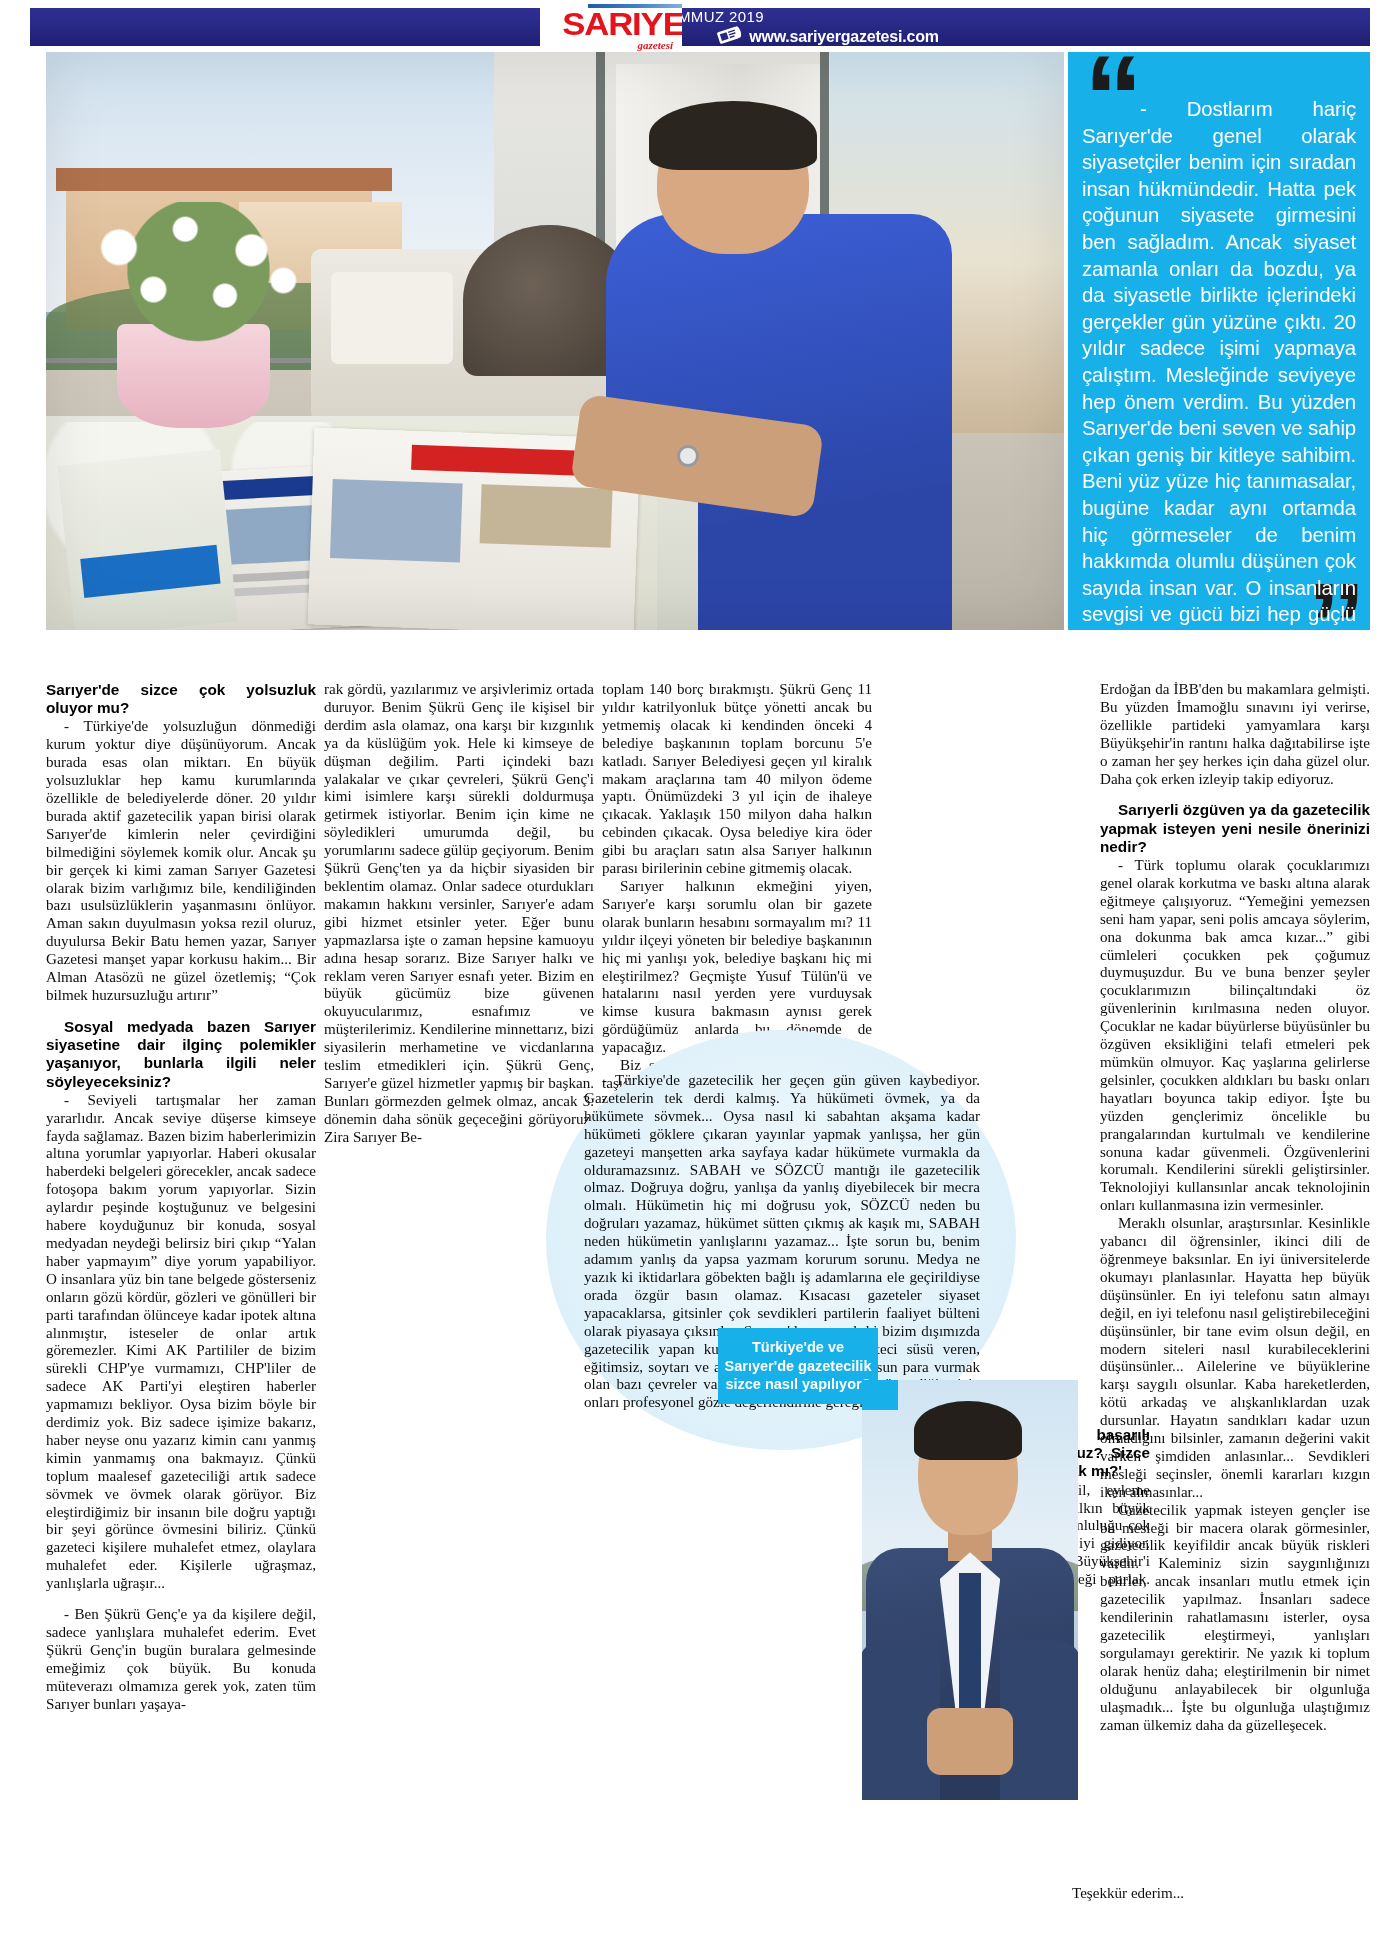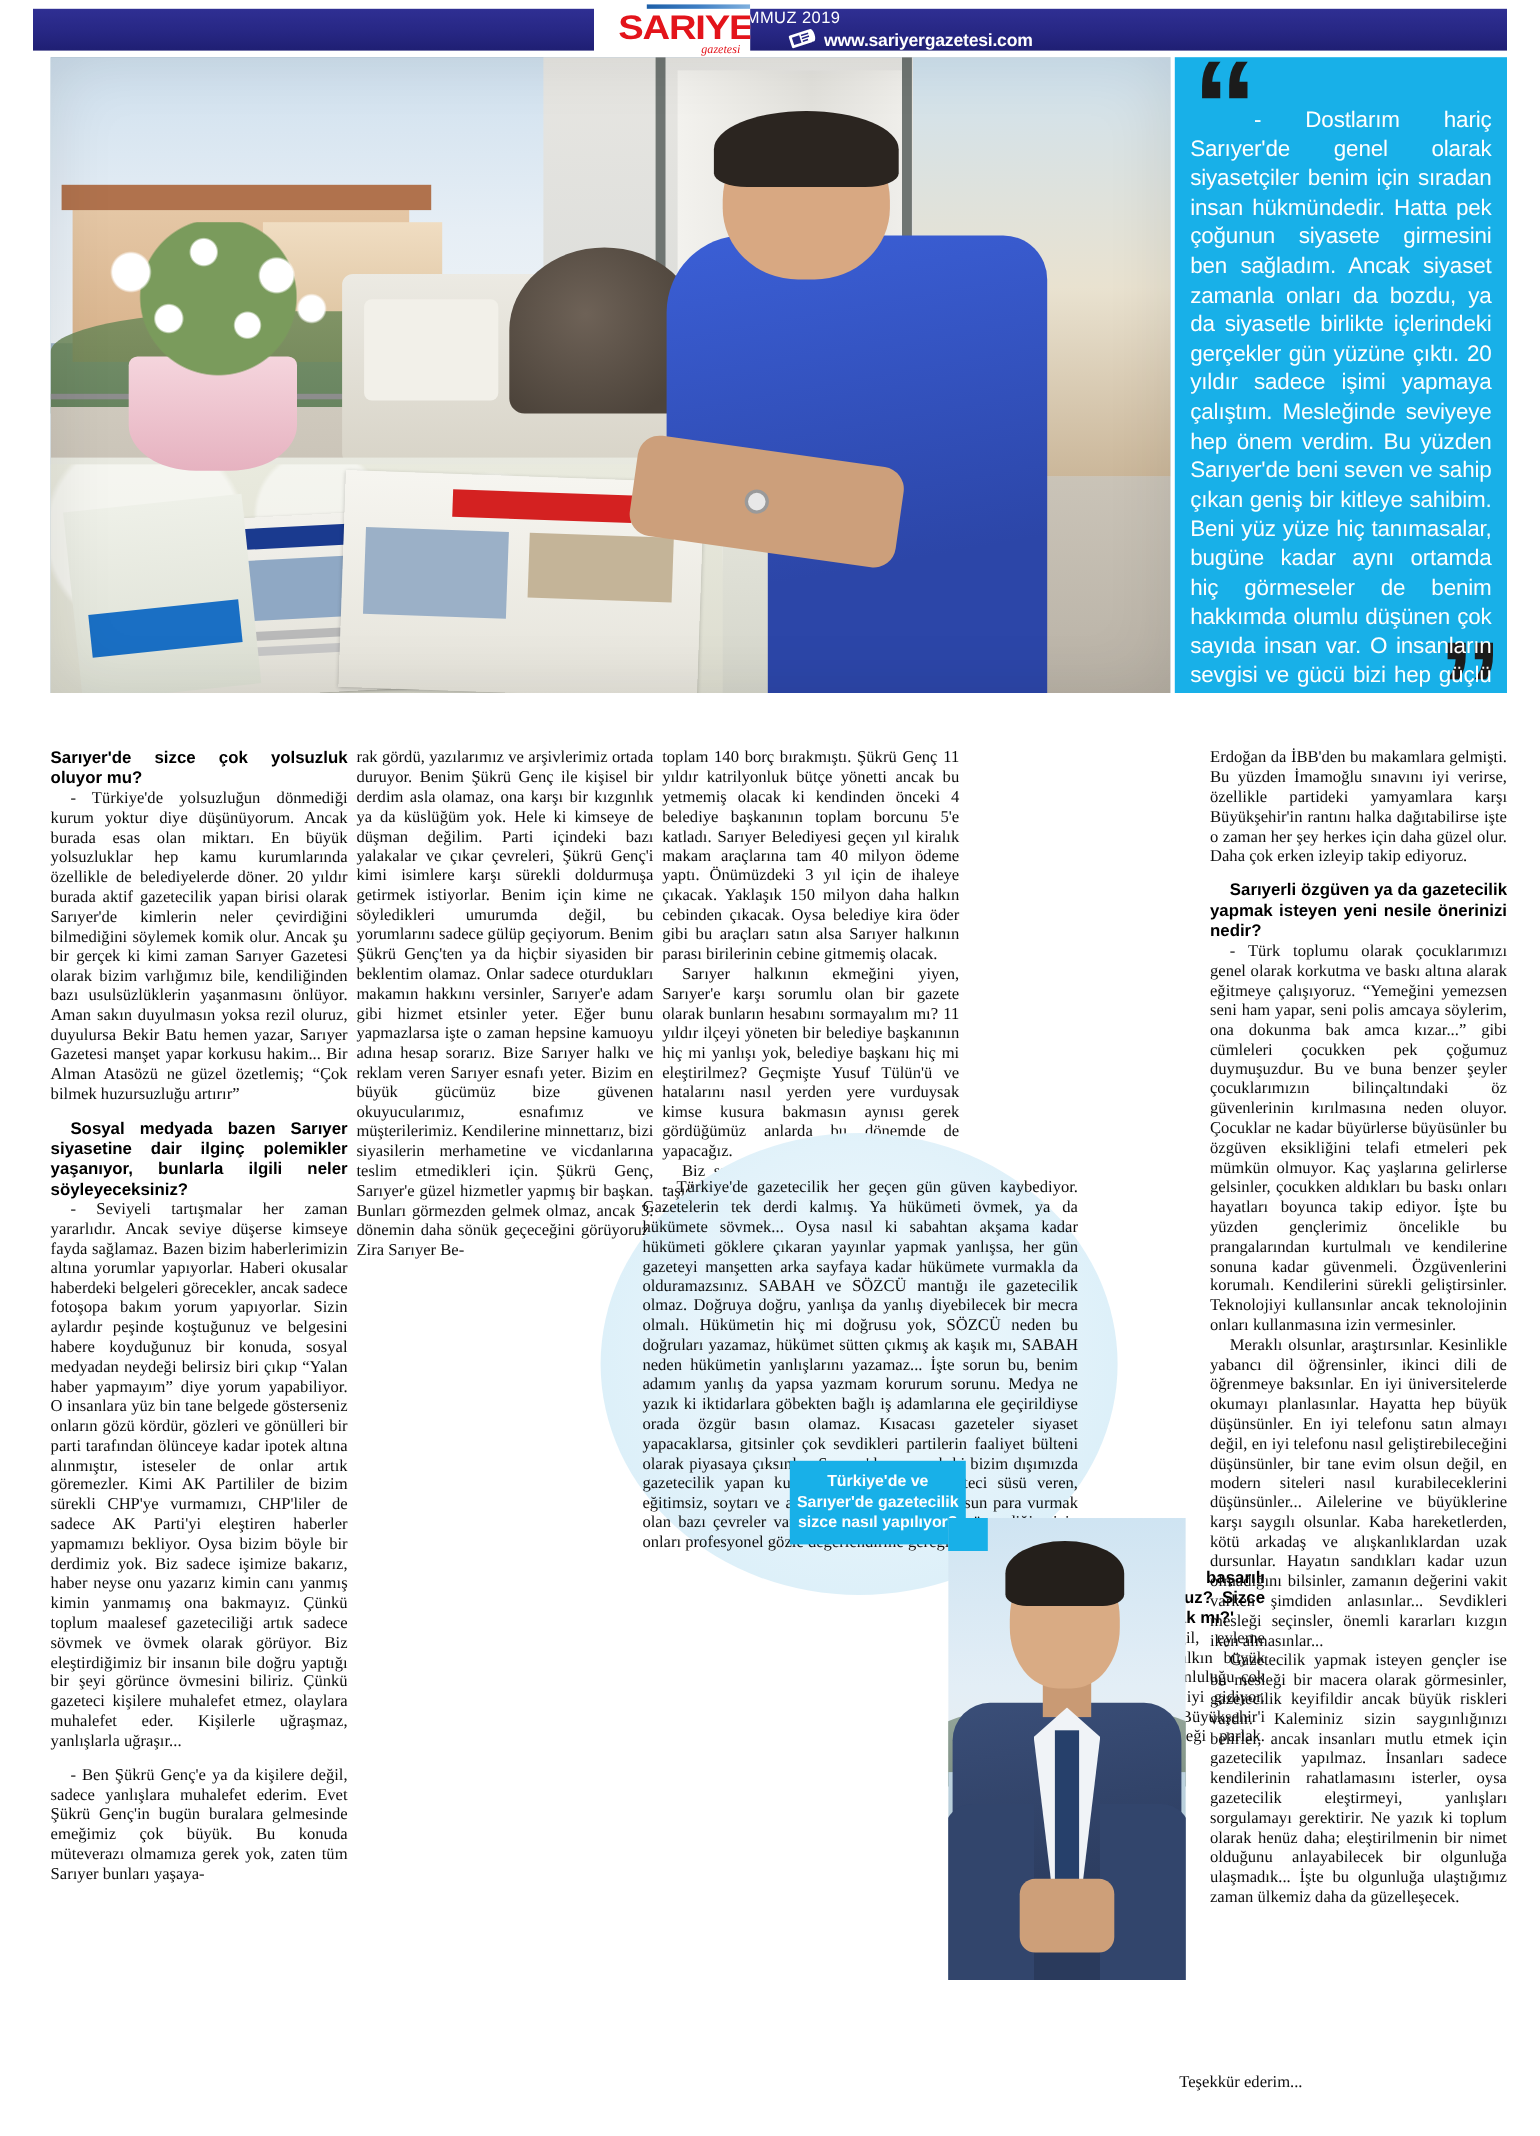--- a/index.html
+++ b/index.html
@@ -72,20 +72,21 @@
   }
   .mh-logo-sub {
     color: #e3141b;
     font-family: "Liberation Serif", serif;
     font-style: italic;
     font-size: 11px;
     line-height: 10px;
     margin-top: -1px;
     align-self: flex-end;
     margin-right: 9px;
+    font-weight: bold;
   }
   .mh-phone {
     display: flex; align-items: center; gap: 7px;
     margin-left: 178px;
   }
   .mh-phone-text {
     color: #ffffff;
     font-family: "Liberation Sans", sans-serif;
     font-size: 16px;
     font-weight: bold;

